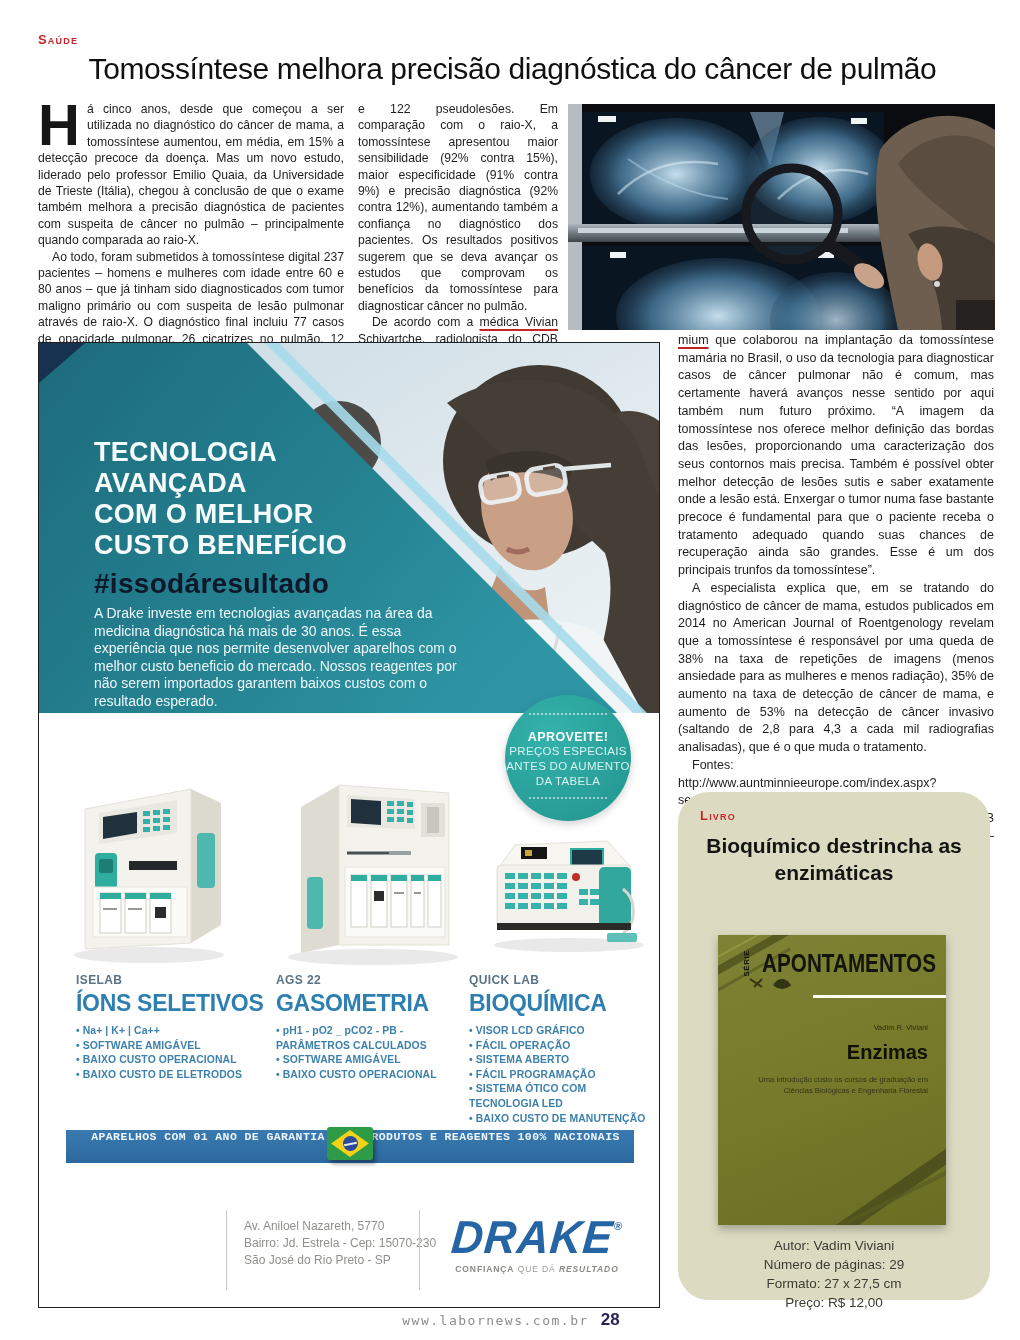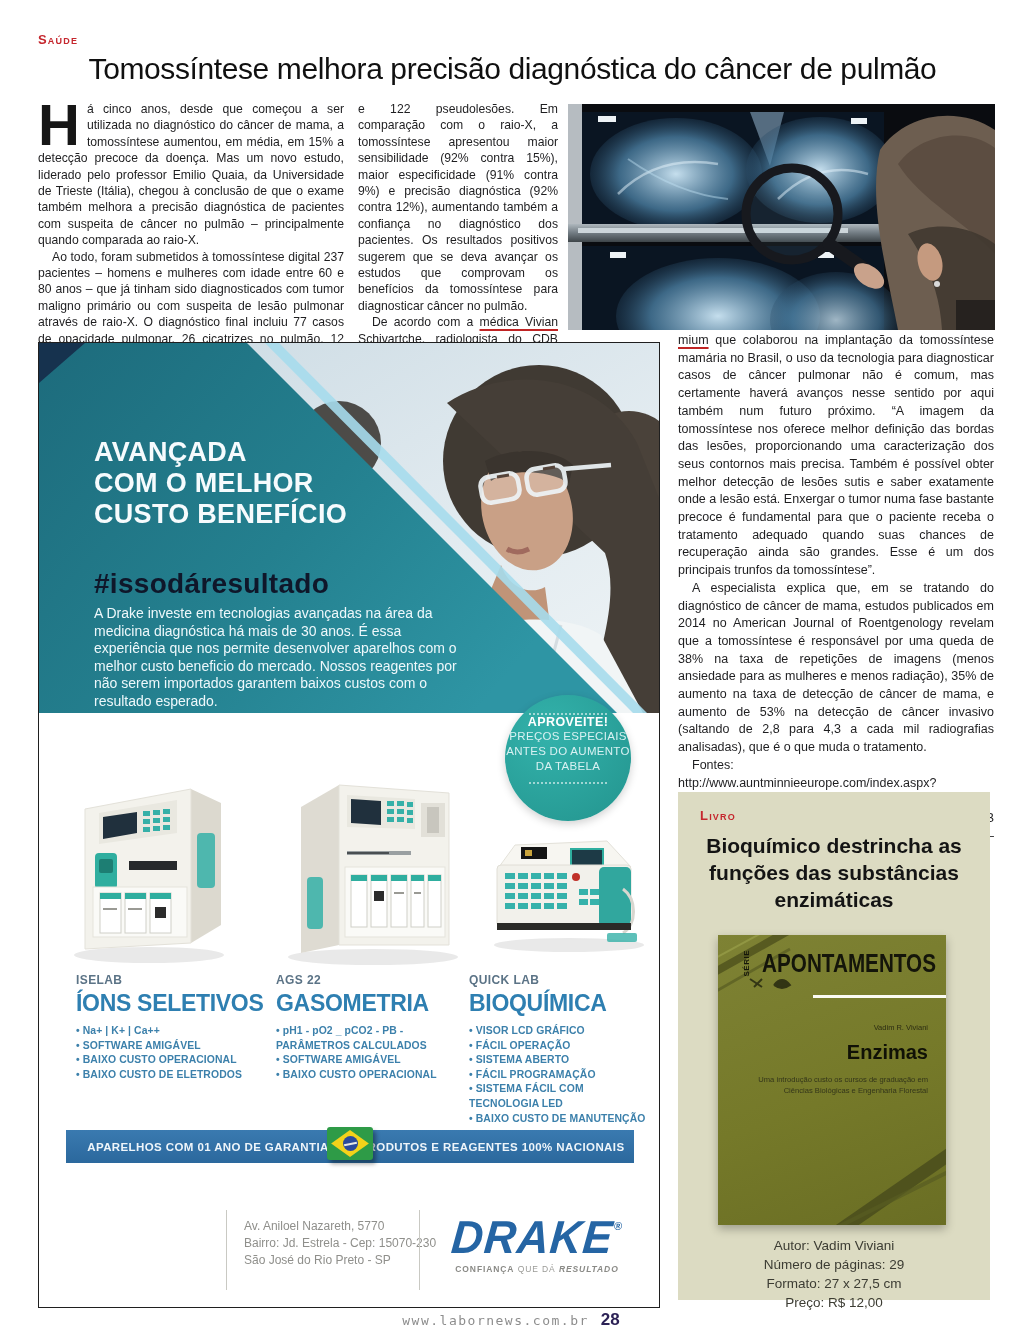--- a/index.html
+++ b/index.html
@@ -24,45 +24,45 @@
   .photo-frame { width:427px; height:226px; overflow:hidden; background:#0a0b0e; }
 
   
   #ad { left:38px; top:342px; width:622px; height:966px; border:1.5px solid #1f1f1f; background:#ffffff; overflow:hidden; }
   .ad-hero { position:absolute; left:0; top:0; width:622px; height:370px; overflow:hidden; }
   .ad-headline div { font-size:27px; line-height:31px; font-weight:700; color:#f6fbfd; letter-spacing:.3px; }
   .ad-hashtag { font-size:28px; font-weight:700; color:#0f172a; letter-spacing:.3px; }
   .ad-body { width:374px; font-size:14px; line-height:17.5px; color:#eef8fb; }
   .badge { width:126px; height:126px; border-radius:50%; background:radial-gradient(circle at 35% 30%, #33b2ab, #23948e); box-shadow:0 3px 8px rgba(0,0,0,.18); text-align:center; color:#fff; }
   .badge .dots { width:78px; margin:0 auto; border-top:2px dotted rgba(255,255,255,.55); }
-  .badge .b1 { font-size:12.5px; font-weight:700; letter-spacing:.4px; margin-top:0; }
+  .badge .b1 { font-size:12.5px; font-weight:700; letter-spacing:.4px; margin-top:15px; }
   .badge .b2 { font-size:11.5px; line-height:15px; color:#d8f1f2; letter-spacing:.3px; }
   .p-model { font-size:12px; font-weight:700; color:#5b7386; letter-spacing:.4px; }
   .p-cat { font-size:23px; font-weight:700; color:#2e7fb1; letter-spacing:-0.3px; margin:3px 0 7px; }
   .p-feats { list-style:none; }
   .p-feats li { font-size:10.4px; line-height:14.6px; font-weight:700; color:#3c80ab; letter-spacing:.1px; }
   .p-feats li::before { content:"• "; }
-  .banner { height:33px; background:linear-gradient(180deg,#3a7ab0,#2b689d); display:flex; align-items:center; }
+  .banner { height:33px; background:linear-gradient(180deg,#3a7ab0,#2b689d); display:flex; align-items:flex-start;font-family:Liberation Mono, monospace; }
   .banner .b-cell { width:50%; text-align:center; font-size:11.5px; font-weight:700; color:#eef5fa; letter-spacing:.4px; }
   .flag { width:46px; height:33px; background:#2e9b47; border-radius:3px; box-shadow:3px 4px 4px rgba(0,0,0,.35); }
   .flag .diamond { position:absolute; inset:0; background:#f3d21a; clip-path:polygon(50% 9%, 91% 50%, 50% 91%, 9% 50%); }
   .flag .globe { position:absolute; left:50%; top:50%; width:15px; height:15px; margin:-7.5px 0 0 -7.5px; border-radius:50%; background:#2a4a9c; }
   .flag .band { position:absolute; left:50%; top:50%; width:13px; height:2px; margin:-1px 0 0 -6.5px; background:#e8e8e4; transform:rotate(-12deg); }
   .c-gray { font-size:12px; line-height:17px; color:#8f8f8b; }
   .c-phone { font-size:13px; line-height:18px; color:#8f8f8b; }
   .c-phone b { color:#5f5f5b; font-weight:700; }
   .v-div { width:1px; height:80px; background:#c9c9c3; }
   .drake-logo { font-size:44px; font-weight:900; font-style:italic; color:#2565a4; letter-spacing:1px; transform:skewX(-5deg) scaleY(1.05); }
   .drake-reg { font-size:11px; vertical-align:22px; font-style:normal; }
   .drake-tag { margin-top:2px; font-size:8.5px; letter-spacing:.9px; color:#9b9b97; }
   .drake-tag .t-b { font-weight:700; color:#8a8a86; }
   .drake-tag .t-i { font-weight:700; font-style:italic; color:#8a8a86; }
 
   
-  #book-panel { left:678px; top:792px; width:312px; height:508px; background:#dcdbc2; }
+  #book-panel { left:678px; top:792px; width:312px; height:508px; background:#dcdbc2;border-radius:31px; }
   .book-title { width:272px; text-align:center; font-size:21px; line-height:27px; font-weight:700; color:#141414; }
   .cover { width:228px; height:290px; background:linear-gradient(160deg,#7e8234 0%, #757929 55%, #6a6e24 100%); box-shadow:0 4px 9px rgba(0,0,0,.28); overflow:hidden; }
   .cover .ser-wrap { position:absolute; top:13px; right:10px; display:flex; align-items:flex-start; }
   .cover .serie { writing-mode:vertical-rl; transform:rotate(180deg); font-size:8px; font-weight:700; color:#15160a; letter-spacing:.5px; margin-top:2px; }
   .cover .apont { font-size:22px; font-weight:900; color:#14150a; letter-spacing:0; transform:scale(.94,1.2); transform-origin:right top; }
   .cover .rule { position:absolute; top:60px; left:95px; right:0; height:3px; background:#fbfbf3; }
   .cover .author { position:absolute; top:88px; right:18px; font-size:7.5px; color:#2c2d13; }
   .cover .c-title { position:absolute; top:106px; right:18px; font-size:20px; font-weight:800; color:#101106; }
   .cover .c-sub { position:absolute; top:140px; right:18px; text-align:right; font-size:7.6px; line-height:10.5px; color:#33351a; }
   .book-details div { font-size:13.5px; line-height:19px; color:#3c3c33; text-align:center; }
@@ -174,20 +174,21 @@
         <path d="M458,134 L470,132 M504,126 L516,124" stroke="#55443a" stroke-width="3"></path>
         <path d="M468,206 Q478,212 490,206" stroke="#a06a5e" stroke-width="5" fill="none"></path>
         <path d="M462,222 C470,246 492,252 506,244 L512,290 L430,300 Z" fill="#c09478"></path>
         <path d="M380,370 L404,302 C446,272 526,268 562,292 L604,370 Z" fill="#f1f5f6"></path>
         <path d="M470,286 L486,320 M522,282 L512,320" stroke="#d5dde1" stroke-width="3" fill="none"></path>
         <polygon points="0,0 208,0 578,370 0,370" fill="url(#teal)"></polygon>
         <polygon points="226,0 240,0 608,370 594,370" fill="#a6dbec" opacity="0.9"></polygon>
         <polygon points="0,0 46,0 0,40" fill="#16324e"></polygon>
       </svg>
       <div class="abs ad-headline" style="left:55px; top:94px;">
+        <div>TECNOLOGIA</div>
         <div>AVANÇADA</div>
         <div>COM O MELHOR</div>
         <div>CUSTO BENEFÍCIO</div>
       </div>
       <div class="abs ad-hashtag" style="left:55px; top:225px;">#issodáresultado</div>
       <div class="abs ad-body" style="left:55px; top:262px;">A Drake investe em tecnologias avançadas na área da medicina diagnóstica há mais de 30 anos. É essa experiência que nos permite desenvolver aparelhos com o melhor custo beneficio do mercado. Nossos reagentes por não serem importados garantem baixos custos com o resultado esperado.</div>
     </div>
 
     <svg class="abs" style="left:0; top:398px;" width="622" height="235" viewBox="0 0 622 235">
 
@@ -338,21 +339,21 @@
       </ul>
     </div>
     <div class="abs" style="left:430px; top:630px; width:186px;">
       <div class="p-model">QUICK LAB</div>
       <div class="p-cat">BIOQUÍMICA</div>
       <ul class="p-feats">
         <li>VISOR LCD GRÁFICO</li>
         <li>FÁCIL OPERAÇÃO</li>
         <li>SISTEMA ABERTO</li>
         <li>FÁCIL PROGRAMAÇÃO</li>
-        <li>SISTEMA FÁCIL COM TECNOLOGIA LED</li>
+        <li>SISTEMA ÓTICO COM TECNOLOGIA LED</li>
         <li>BAIXO CUSTO DE MANUTENÇÃO</li>
       </ul>
     </div>
 
     <div class="abs banner" style="left:27px; top:787px; width:568px;">
       <div class="b-cell">APARELHOS COM 01 ANO DE GARANTIA</div>
       <div class="b-cell">PRODUTOS E REAGENTES  100% NACIONAIS</div>
       <div class="abs flag" style="left:261px; top:-3px;">
         <div class="diamond"></div>
         <div class="globe"></div>
@@ -372,21 +373,20 @@
         <div class="drake-logo"><span>DRAKE</span><span class="drake-reg">®</span></div>
         <div class="drake-tag"><span class="t-b">CONFIANÇA</span><span> QUE DÁ </span><span class="t-i">RESULTADO</span></div>
       </div>
     </div>
   </div>
 
   <div id="book-panel" class="abs">
     <div class="abs section-label" style="left:22px; top:16px;">Livro</div>
     <div class="abs book-title" style="left:20px; top:40px;">
       <div>Bioquímico destrincha as</div>
-      <div>funções das substâncias</div>
       <div>enzimáticas</div>
     </div>
     <div class="abs cover" style="left:40px; top:143px;">
       <svg class="abs" style="left:0; top:0;" width="228" height="290" viewBox="0 0 228 290">
         <line x1="-12" y1="42" x2="95" y2="-18" stroke="#51541e" stroke-width="8" opacity="0.85"></line>
         <line x1="-12" y1="62" x2="72" y2="14" stroke="#585c22" stroke-width="3" opacity="0.7"></line>
         <line x1="-8" y1="26" x2="84" y2="-24" stroke="#9aa04a" stroke-width="2" opacity="0.7"></line>
         <line x1="112" y1="302" x2="242" y2="212" stroke="#4c4f1d" stroke-width="13" opacity="0.9"></line>
         <line x1="92" y1="306" x2="240" y2="232" stroke="#585c22" stroke-width="4" opacity="0.7"></line>
         <g stroke="#2b2d12" stroke-width="2" opacity="0.9">

